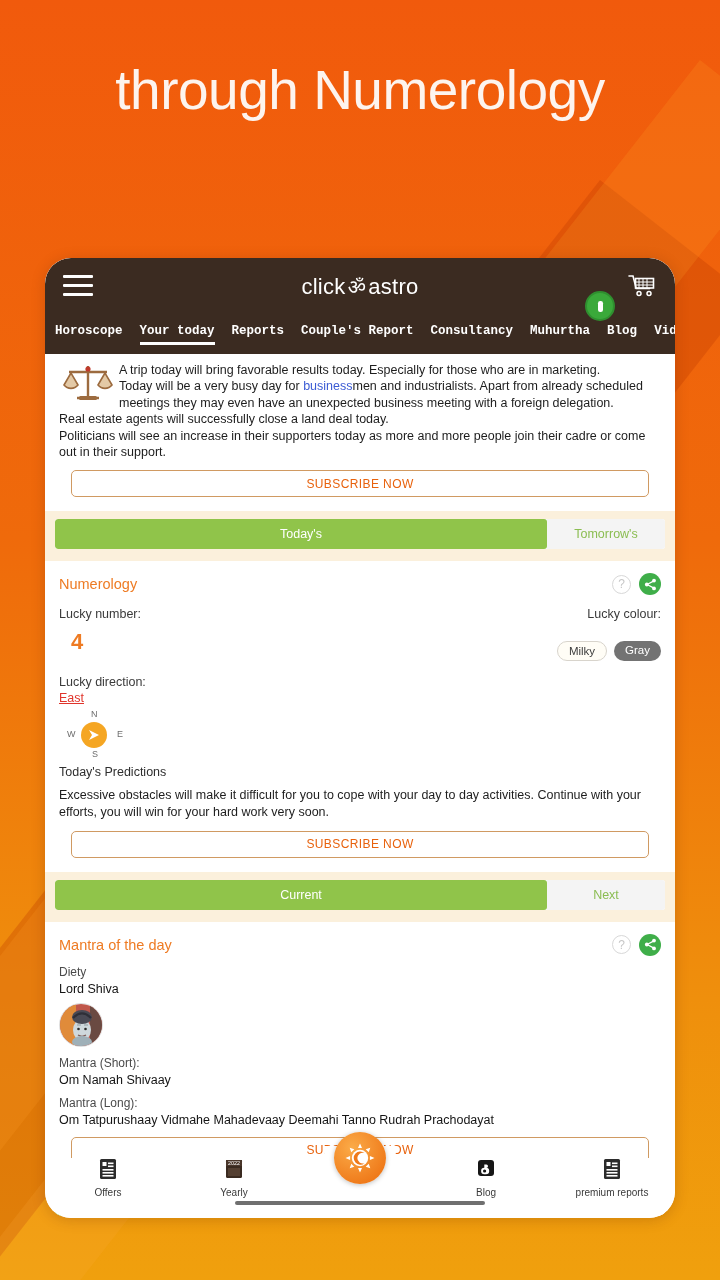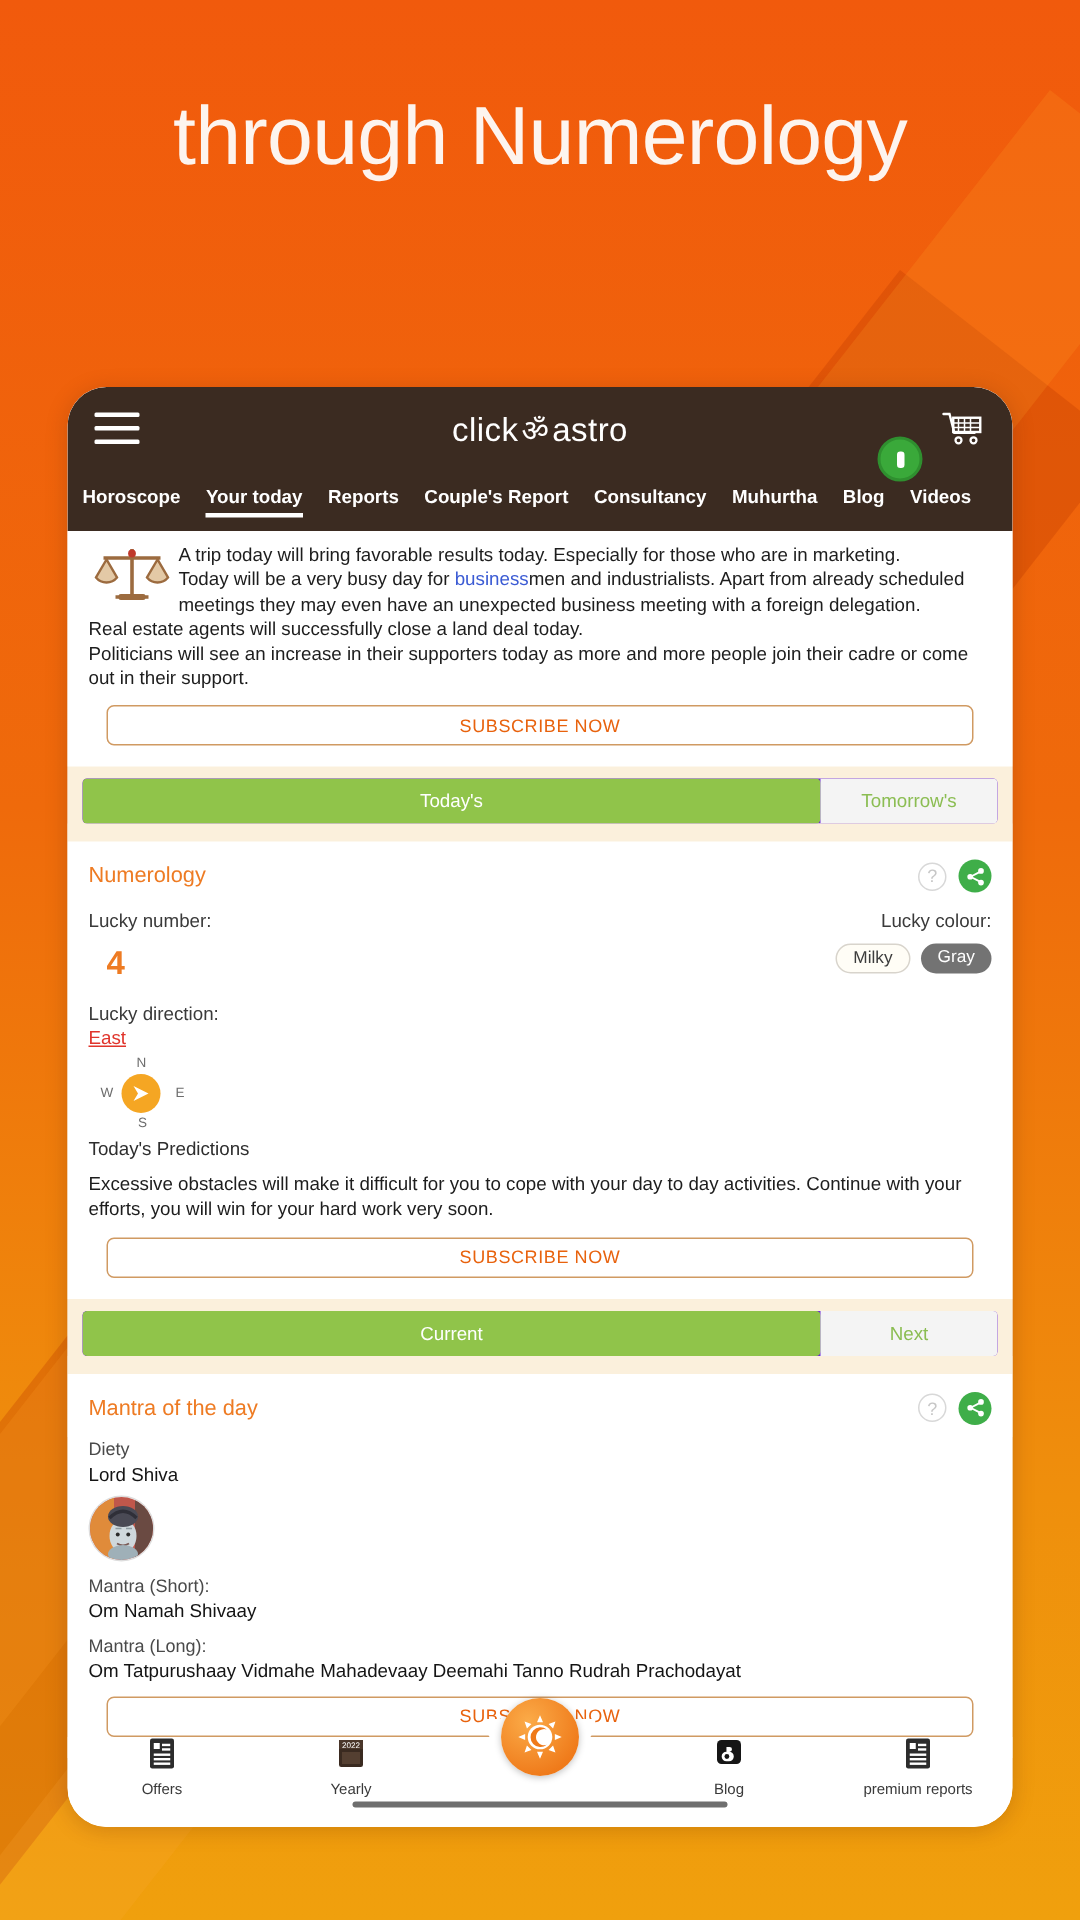--- a/index.html
+++ b/index.html
@@ -60,21 +60,21 @@
   .badge {
     position:absolute; right:60px; top:33px;
     width:30px; height:30px; border-radius:50%;
     background:#3aa93a; border:2px solid #2f8f2f;
     display:flex; align-items:center; justify-content:center;
   }
 
   
   .app-nav {
     background:#3b2b21; height:38px; display:flex; align-items:center;
-    padding:0 10px; gap:17px; white-space:nowrap; overflow:hidden;
+    padding:0 10px; gap:17px; white-space:nowrap; overflow:hidden;font-family:Liberation Mono, monospace;
   }
   .app-nav .nav-item {
     color:#fff; font-size:12.5px; font-weight:bold; position:relative;
     padding-bottom:9px; cursor:pointer;
   }
   .app-nav .nav-item.active:after {
     content:""; position:absolute; left:0; right:0; bottom:2px; height:2.5px; background:#fff;
   }
 
   
@@ -86,21 +86,21 @@
   .horo-text { font-size:12.5px; color:#1d1d1d; line-height:1.31; }
   .horo-text .indent { padding-left:60px; }
   .horo-text .hl { color:#3b5bd4; }
 
   .subscribe {
     margin:10px 12px 4px 12px; height:27px; border:1px solid #d09a62;
     border-radius:5px; display:flex; align-items:center; justify-content:center;
     color:#e8620d; font-size:12px; letter-spacing:.4px; cursor:pointer; background:#fff;
   }
 
-  .toggle-bar { display:flex; height:30px; margin:8px 10px 0 10px; background:#6d28d9; border-radius:3px; overflow:hidden;}
+  .toggle-bar { display:flex; height:30px; margin:8px 10px 0 10px; background:#ffffff; border-radius:3px; overflow:hidden;}
   .toggle-bar .seg { display:flex; align-items:center; justify-content:center; font-size:12.5px; cursor:pointer; }
   .toggle-bar .seg.on { flex:1 1 auto; background:#90c44a; color:#fff; border-radius:3px; }
   .toggle-bar .seg.off { width:118px; color:#8bbd52; background:#f4f4f4; }
 
   .gap { height:12px; background:#fbf0dc; }
 
   .sect-head { display:flex; align-items:center; padding-top:4px; }
   .sect-title { color:#ee7b23; font-size:14.5px; flex:1; }
   .icon-q {
     width:19px; height:19px; border-radius:50%; border:1.5px solid #d8d8d8;
@@ -110,21 +110,21 @@
   .icon-share {
     width:22px; height:22px; border-radius:50%; background:#3fae49;
     display:flex; align-items:center; justify-content:center; cursor:pointer;
   }
 
   .lbl { font-size:12.5px; color:#3a3a3a; }
   .lucky-row { display:flex; margin-top:12px; }
   .lucky-left { flex:1; }
   .lucky-num { color:#ee7b23; font-size:22px; font-weight:bold; margin-top:8px; margin-left:12px; }
   .lucky-right { text-align:right; }
-  .chips { margin-top:8px; display:flex; gap:7px; justify-content:center; }
+  .chips { margin-top:20px; display:flex; gap:7px; justify-content:center; }
   .chip { padding:3px 11px; border-radius:11px; font-size:11.5px; }
   .chip.milky { background:#fffdf6; border:1px solid #d8d4cc; color:#3d3d3d; }
   .chip.gray { background:#737373; color:#fff;border-radius:10px; }
 
   .dir-val { color:#e0342b; font-size:12.5px; margin-top:2px;text-decoration:underline; }
   .compass { position:relative; width:56px; height:50px; margin-top:4px; margin-left:8px; }
   .compass .c-circle {
     position:absolute; left:14px; top:13px; width:26px; height:26px; border-radius:50%;
     background:#f5a623; display:flex; align-items:center; justify-content:center;
   }

